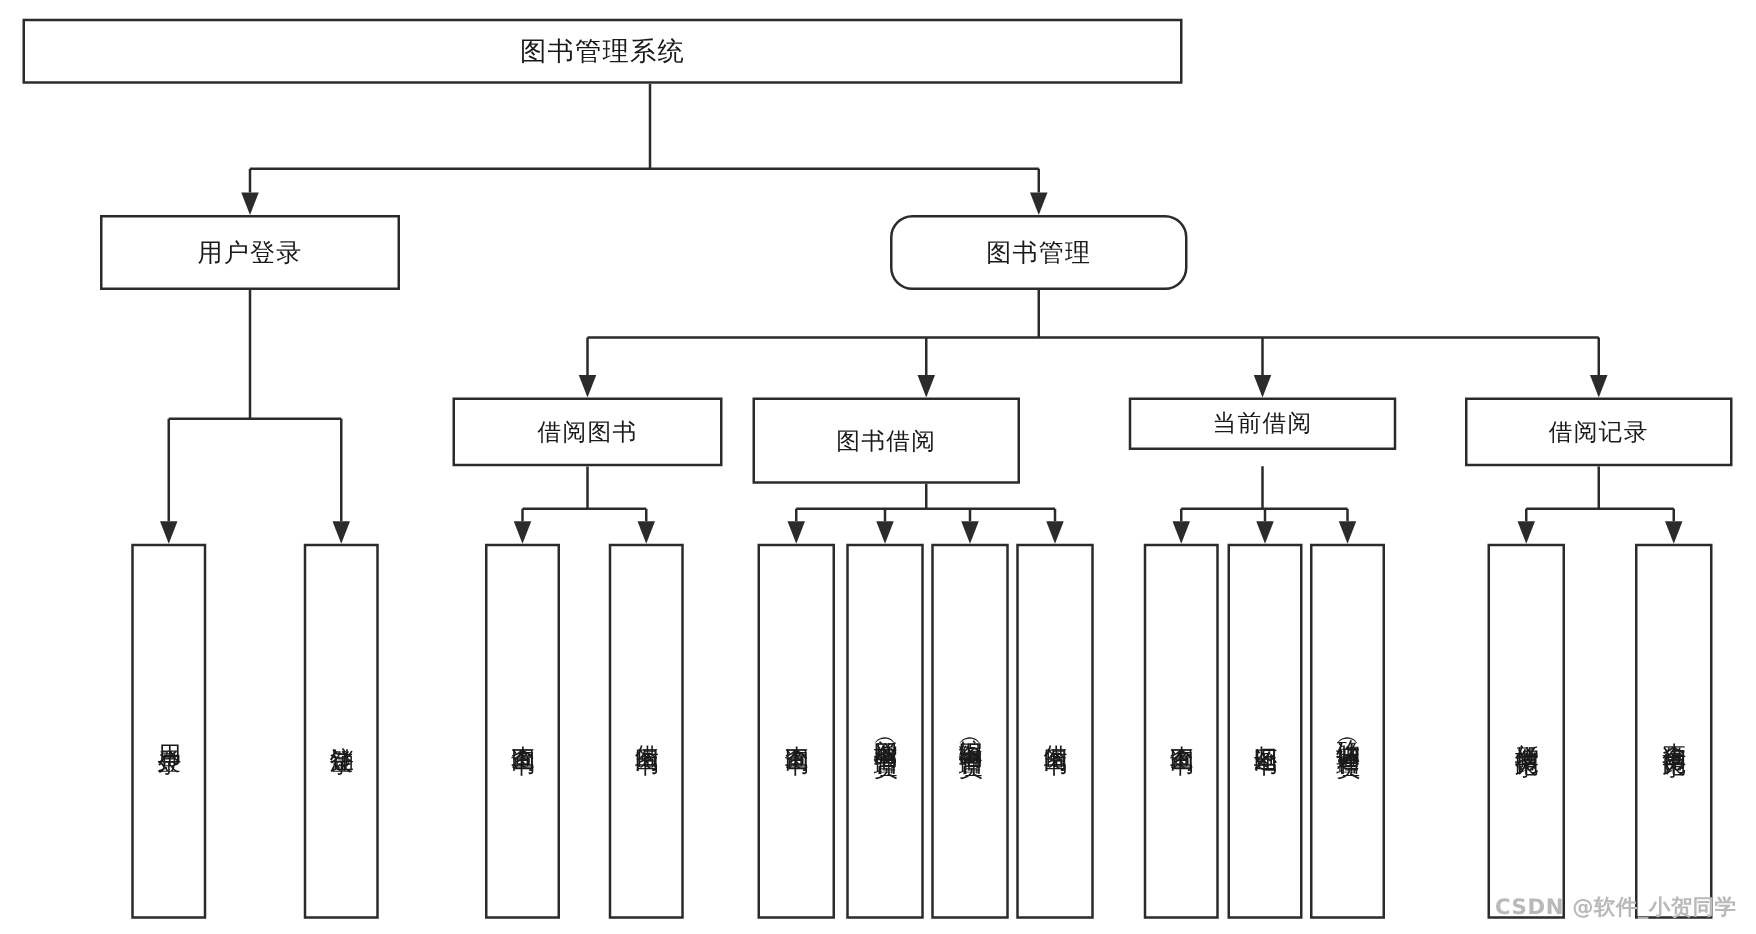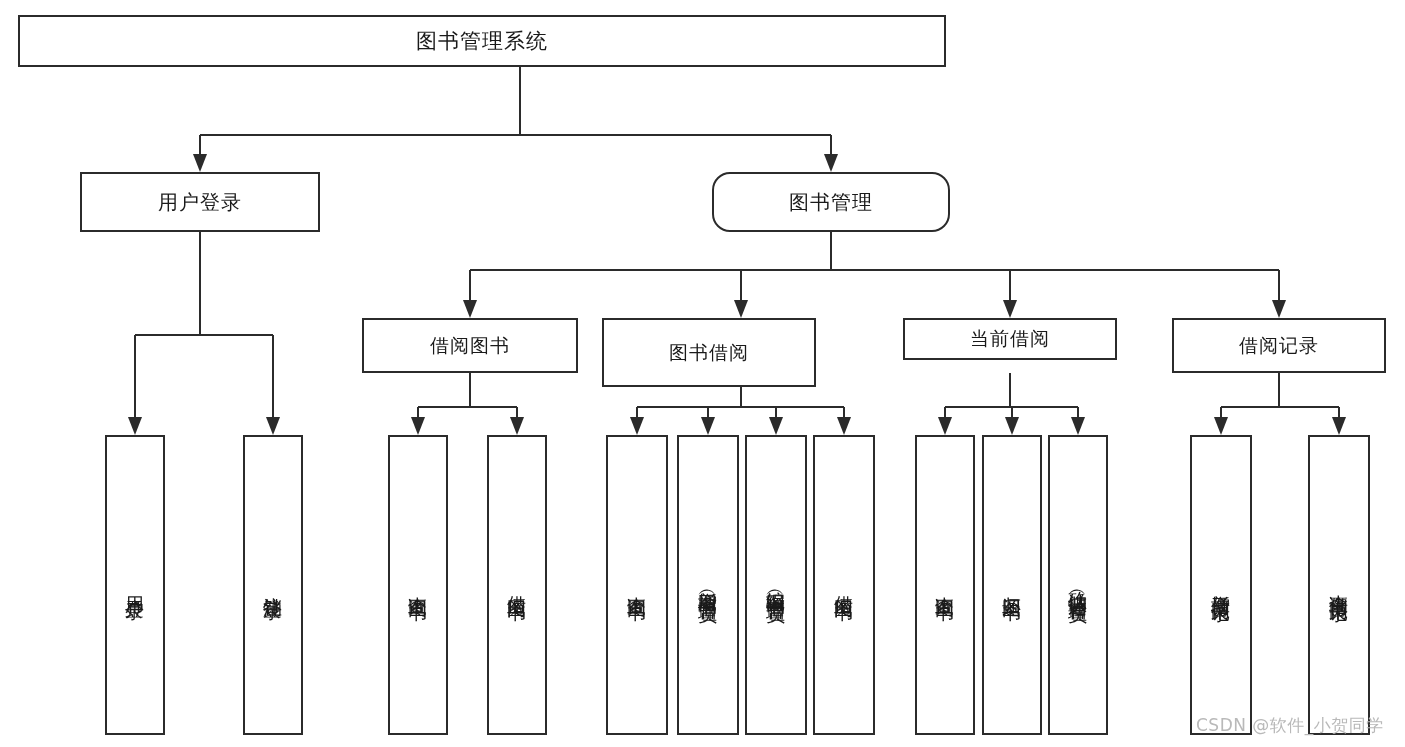--- a/index.html
+++ b/index.html
@@ -191,14 +191,14 @@
         <span class="vtext">确认归还（管理员）</span>
       </div>
       <div class="node leaf" style="left: 1190px; top: 435px; width: 62px; height: 300px;">
         <span class="vtext">新增借阅记录</span>
       </div>
       <div class="node leaf" style="left: 1308px; top: 435px; width: 62px; height: 300px;">
         <span class="vtext">查询借阅记录</span>
       </div>
     </div>
 
-  <div class="watermark" style="left:1196px; top:714px;">CSDN @软件_小贺同学</div>
+  <div class="watermark" style="left:1196px; top:714px;font-weight:bold;">CSDN @软件_小贺同学</div>
 </div>
 
 </body></html>

